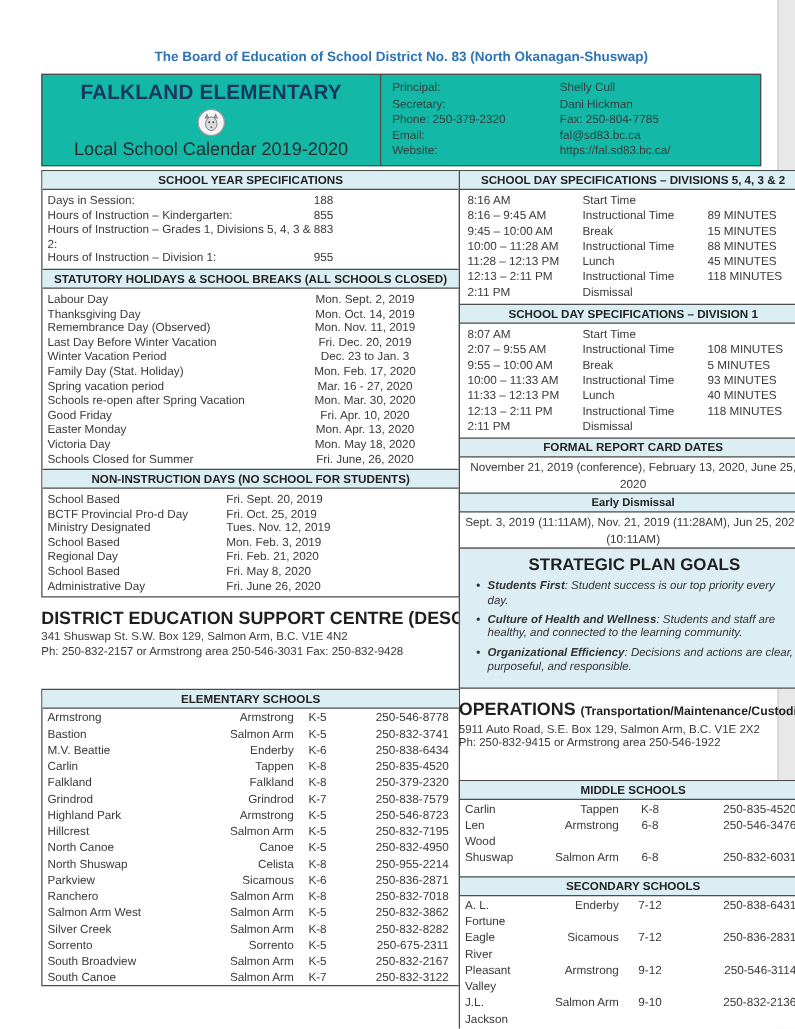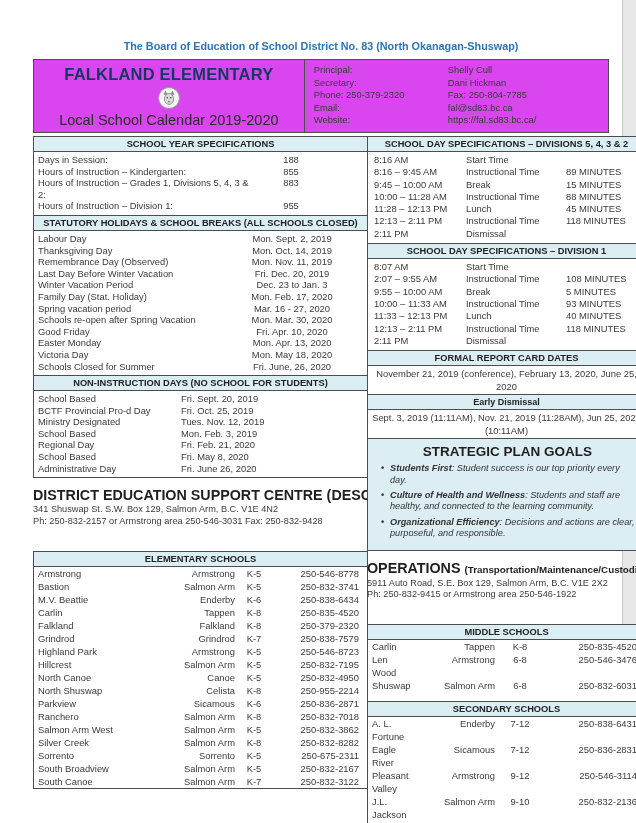--- a/index.html
+++ b/index.html
@@ -4,21 +4,21 @@
 <style>
   html,body{margin:0;padding:0;background:#ffffff;}
   body{font-family:"Liberation Sans","DejaVu Sans",sans-serif;color:#3a3a3a;}
   .page{position:relative;width:636px;height:823px;background:#ffffff;overflow:hidden;}
   .scan-edge{position:absolute;top:0;right:0;width:13px;height:100%;background:#e8e8e8;border-left:1px solid #cccccc;}
   .content{position:absolute;left:33px;top:40px;width:576px;}
 
   .board-title{color:#2e74b5;font-weight:bold;font-size:10.8px;text-align:center;margin-bottom:7px;}
 
   
-  .header-box{display:flex;border:1px solid #4d4d4d;background:#d946ef;height:72px;}
+  .header-box{display:flex;border:1px solid #4d4d4d;background:#14b8a6;height:72px;}
   .hb-left{width:47%;border-right:1px solid #4d4d4d;display:flex;flex-direction:column;align-items:center;justify-content:space-between;padding:5px 0 4px;}
   .school-name{font-size:16.5px;font-weight:bold;color:#17375e;letter-spacing:.2px;}
   .calendar-title{font-size:14.5px;color:#2b2b2b;}
   .logo{height:24px;}
   .hb-right{flex:1;padding:4px 9px 3px;display:flex;flex-direction:column;justify-content:space-between;}
   .contact-row{display:flex;font-size:9.4px;line-height:12.6px;}
   .contact-label{width:47%;}
   .contact-value{flex:1;}
 
   
@@ -27,21 +27,21 @@
   .col-r{width:279px;margin-left:-1px;}
 
   .box{border:1px solid #4d4d4d;background:#fff;}
   .band{background:#daeef3;font-weight:bold;font-size:9.3px;color:#222;text-align:center;line-height:14px;height:14px;border-top:1px solid #4d4d4d;border-bottom:1px solid #4d4d4d;overflow:hidden;}
   .band.no-top{border-top:none;}
   .band.small{font-size:9px;}
   .rows{padding:2px 0 3px;}
 
   .r{display:flex;font-size:9.4px;line-height:11.6px;padding:0 4px;}
   .spec-label{flex:1;}
-  .spec-val{width:80px;text-align:center;padding-right:32px;}
+  .spec-val{width:80px;text-align:left;padding-right:32px;}
   .hol-label{flex:1;}
   .hol-date{width:122px;text-align:center;padding-right:10px;}
   .ni-label{width:44%;}
   .ni-date{flex:1;text-align:left;}
 
   .dv{display:flex;font-size:9.4px;line-height:12.3px;padding:0 6px;}
   .dv-time{width:92px;}
   .dv-label{width:100px;}
   .dv-min{flex:1;}
 

